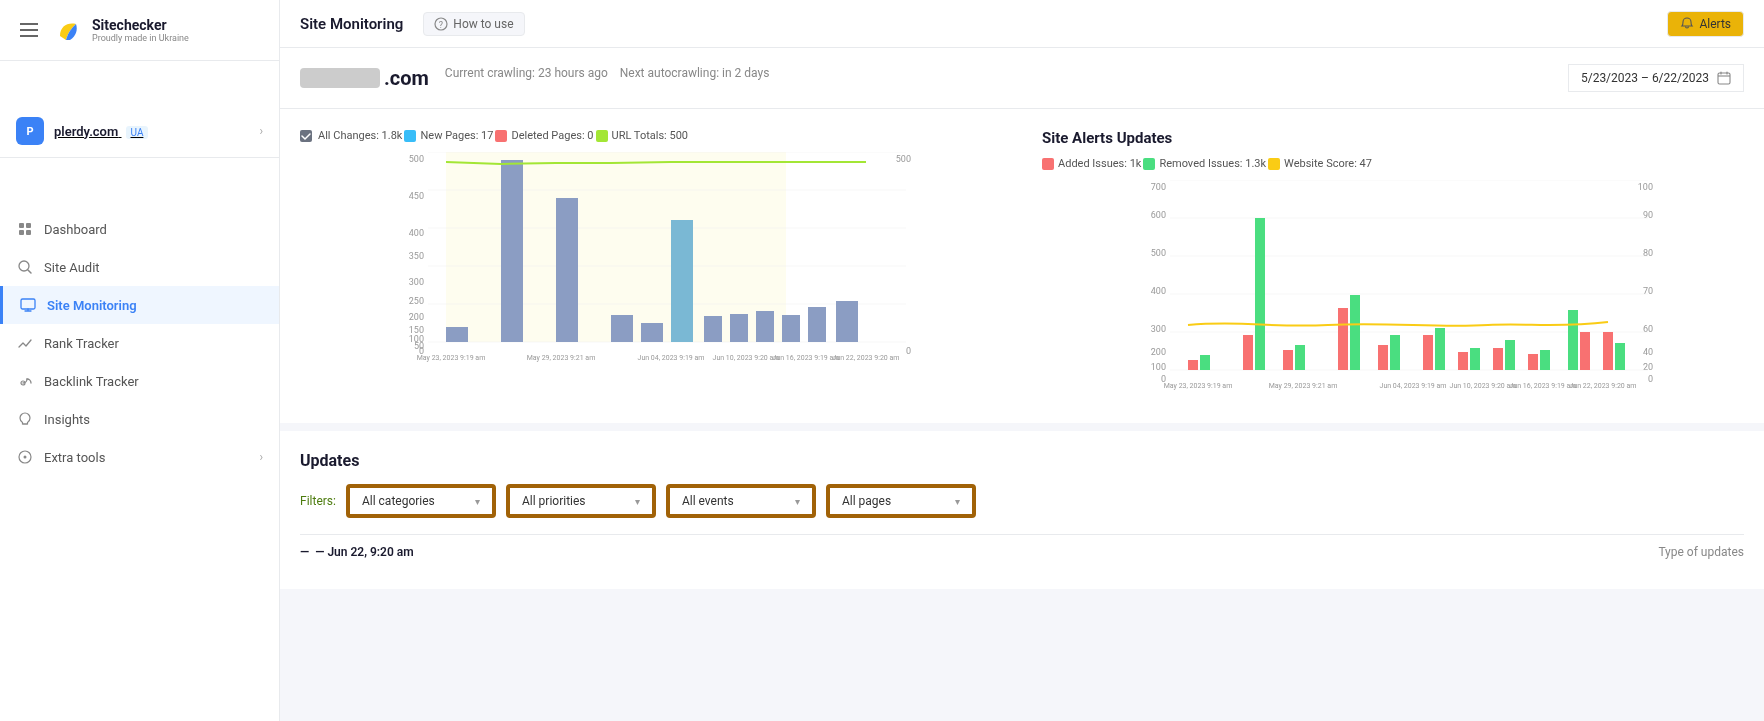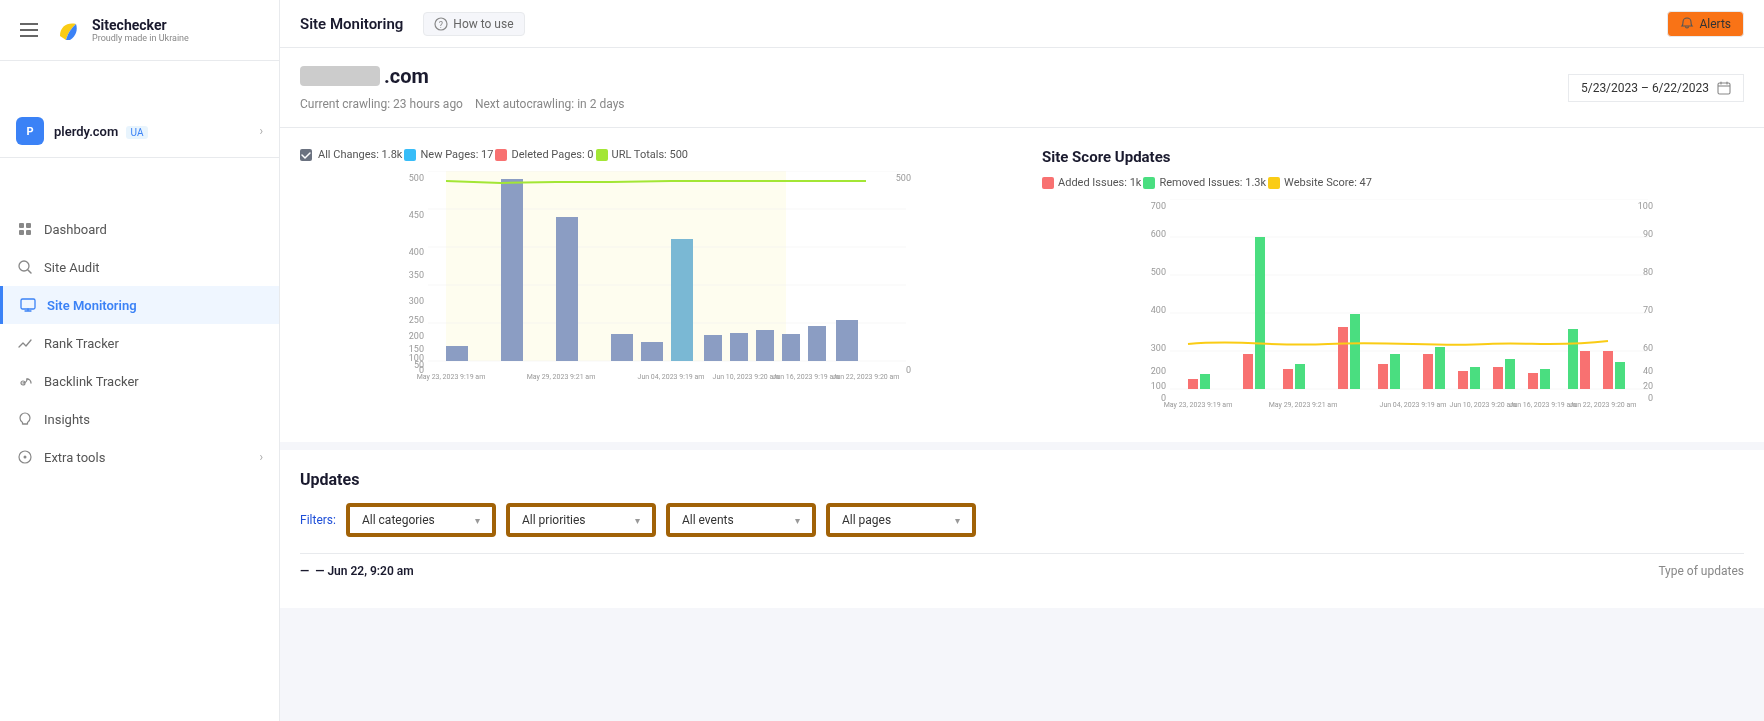--- a/index.html
+++ b/index.html
@@ -11,66 +11,66 @@
     .hamburger { display: flex; flex-direction: column; gap: 4px; cursor: pointer; padding: 4px; }
     .hamburger span { width: 18px; height: 2px; background: #666; display: block; }
     .logo-area { display: flex; align-items: center; gap: 8px; }
     .logo-icon { width: 32px; height: 32px; display: flex; align-items: center; justify-content: center; }
     .logo-text { display: flex; flex-direction: column; }
     .logo-name { font-size: 14px; font-weight: 700; color: #1a1a2e; }
     .logo-sub { font-size: 9px; color: #888; }
 
     .sidebar-project { padding: 12px 16px; display: flex; align-items: center; gap: 10px; border-bottom: 1px solid #e8eaed; cursor: pointer; }
     .project-icon { width: 28px; height: 28px; background: #3b82f6; border-radius: 6px; display: flex; align-items: center; justify-content: center; color: white; font-size: 11px; font-weight: 700; }
-    .project-info { flex: 1; }
+    .project-info { flex: 1; text-decoration: underline; }
     .project-name { font-size: 13px; font-weight: 600; color: #1a1a2e; }
     .project-badge { font-size: 10px; background: #e8f4fd; color: #3b82f6; padding: 1px 5px; border-radius: 3px; margin-left: 4px; }
     .chevron-right { color: #aaa; font-size: 12px; }
 
     .sidebar-nav { flex: 1; padding: 8px 0; }
     .nav-item { display: flex; align-items: center; gap: 10px; padding: 10px 16px; cursor: pointer; color: #555; font-size: 13px; position: relative; }
     .nav-item.active { color: #3b82f6; background: #eff6ff; border-left: 3px solid #3b82f6; }
     .nav-item.active .nav-label { color: #3b82f6; font-weight: 600; }
     .nav-icon { width: 18px; height: 18px; display: flex; align-items: center; justify-content: center; flex-shrink: 0; }
 
     
     .main { flex: 1; display: flex; flex-direction: column; overflow: hidden; }
 
     
     .topbar { background: #fff; border-bottom: 1px solid #e8eaed; padding: 0 20px; height: 48px; display: flex; align-items: center; gap: 20px; }
     .topbar-title { font-size: 15px; font-weight: 600; color: #1a1a2e; }
     .how-to-use { display: flex; align-items: center; gap: 5px; font-size: 12px; color: #666; background: #f5f6fa; border: 1px solid #e8eaed; border-radius: 4px; padding: 4px 10px; cursor: pointer; }
-    .alerts-btn { margin-left: auto; display: flex; align-items: flex-start; gap: 5px; font-size: 12px; color: #333; background: #f97316; border: 1px solid #e8eaed; border-radius: 4px; padding: 5px 12px; cursor: pointer; }
+    .alerts-btn { margin-left: auto; display: flex; align-items: flex-start; gap: 5px; font-size: 12px; color: #333; background: #eab308; border: 1px solid #e8eaed; border-radius: 4px; padding: 5px 12px; cursor: pointer; }
 
     
     .content { flex: 1; overflow-y: auto; background: #f5f6fa; }
 
     .site-header { background: #fff; padding: 16px 20px; border-bottom: 1px solid #e8eaed; display: flex; align-items: center; justify-content: space-between; }
-    .site-info { display: flex; flex-direction: column; gap: 9px; }
+    .site-info { display: flex; gap: 16px; }
     .site-domain { font-size: 20px; font-weight: 700; color: #1a1a2e; display: flex; align-items: center; gap: 4px; }
     .domain-blur { width: 80px; height: 20px; background: #ccc; border-radius: 4px; display: inline-block; }
     .crawl-info { font-size: 12px; color: #888; }
     .date-range { display: flex; align-items: center; gap: 8px; background: #fff; border: 1px solid #e8eaed; border-radius: 0; padding: 6px 12px; font-size: 12px; color: #333; cursor: pointer; }
 
     
     .charts-section { background: #fff; padding: 20px; margin-bottom: 8px; }
     .charts-row { display: flex; gap: 40px; }
     .chart-block { flex: 1; }
     .chart-title { font-size: 15px; font-weight: 700; color: #1a1a2e; margin-bottom: 10px; }
     .chart-legend { display: flex; gap: 2px; flex-wrap: wrap; margin-bottom: 10px; font-size: 11px; color: #555; align-items: center; }
     .legend-item { display: flex; align-items: center; gap: 4px; }
 
     
     .content-chart-svg { width: 100%; height: 220px; }
 
     
     .updates-section { background: #fff; padding: 20px; }
     .updates-title { font-size: 16px; font-weight: 700; color: #1a1a2e; margin-bottom: 14px; }
     .filters-row { display: flex; gap: 10px; align-items: center; margin-bottom: 16px; }
-    .filter-label { font-size: 12px; color: #1d4ed8; }
+    .filter-label { font-size: 12px; color: #4d7c0f; }
     .filter-select { display: flex; align-items: center; gap: 6px; border: 4px solid #a16207; border-radius: 4px; padding: 6px 12px; font-size: 12px; color: #333; background: #fff; cursor: pointer; min-width: 150px; justify-content: space-between; }
     .filter-chevron { color: #999; font-size: 10px; }
 
     .updates-row { display: flex; align-items: center; padding: 10px 0; border-top: 1px solid #e8eaed; font-size: 12px; color: #555; justify-content: space-between; }
     .updates-date { font-weight: 600; color: #1a1a2e; display: flex; align-items: center; gap: 6px; }
     .type-of-updates-label { font-size: 12px; color: #888; }
 
     
     svg text { font-family: -apple-system, BlinkMacSystemFont, 'Segoe UI', Roboto, sans-serif; }
   </style>
@@ -310,21 +310,21 @@
             <text x="65" y="208" text-anchor="middle" font-size="7" fill="#999">May 23, 2023 9:19 am</text>
             <text x="175" y="208" text-anchor="middle" font-size="7" fill="#999">May 29, 2023 9:21 am</text>
             <text x="285" y="208" text-anchor="middle" font-size="7" fill="#999">Jun 04, 2023 9:19 am</text>
             <text x="360" y="208" text-anchor="middle" font-size="7" fill="#999">Jun 10, 2023 9:20 am</text>
             <text x="420" y="208" text-anchor="middle" font-size="7" fill="#999">Jun 16, 2023 9:19 am</text>
             <text x="480" y="208" text-anchor="middle" font-size="7" fill="#999">Jun 22, 2023 9:20 am</text>
           </svg>
         </div>
 
         <div class="chart-block">
-          <div class="chart-title">Site Score Updates</div>
+          <div class="chart-title">Site Alerts Updates</div>
           <div class="chart-legend">
             <div class="legend-item">
               <div style="width:12px;height:12px;background:#f87171;border-radius:2px"></div>
               <span>Added Issues: 1k</span>
             </div>
             <div class="legend-item">
               <div style="width:12px;height:12px;background:#4ade80;border-radius:2px"></div>
               <span>Removed Issues: 1.3k</span>
             </div>
             <div class="legend-item">

